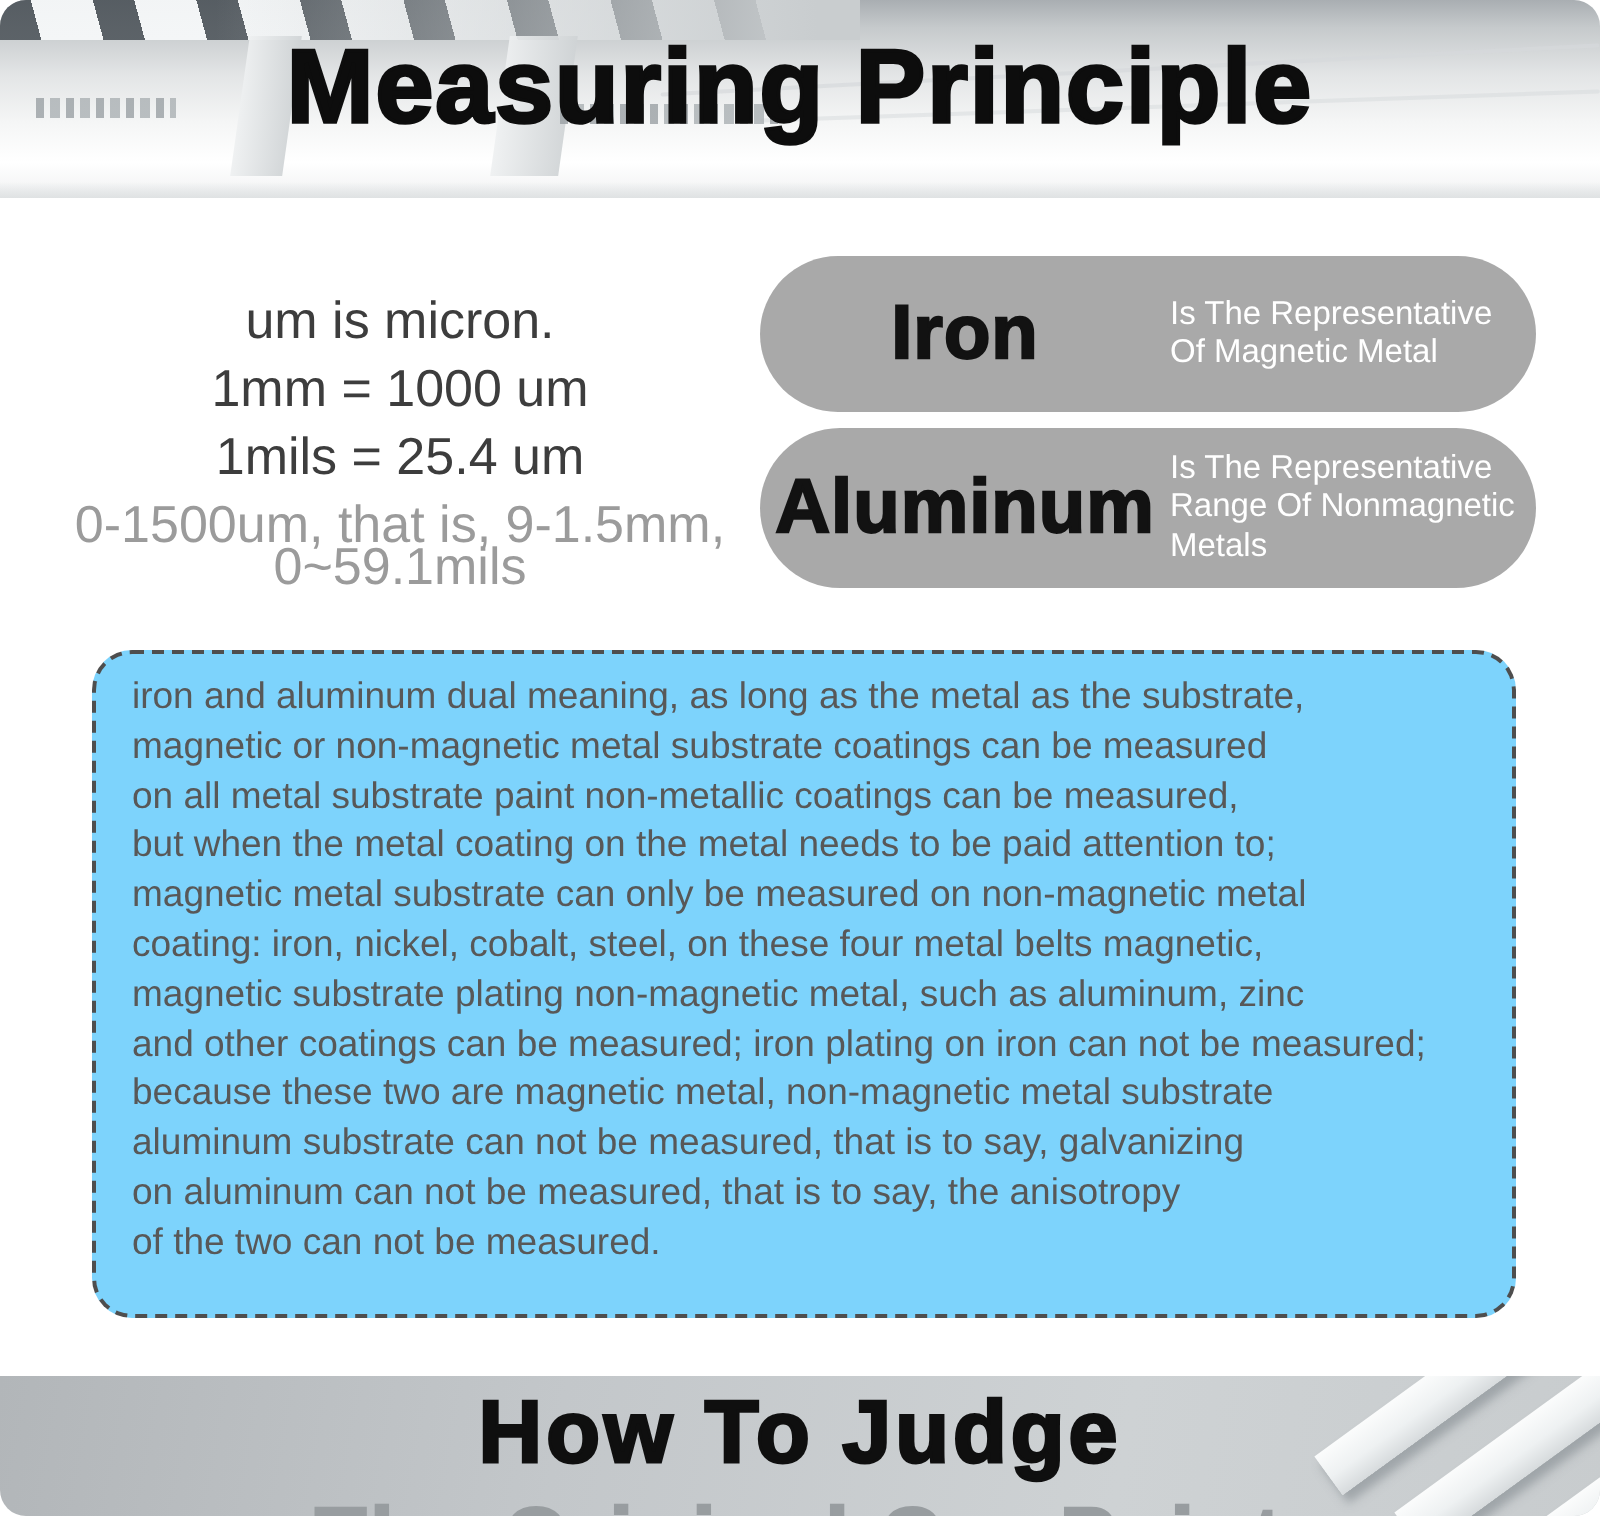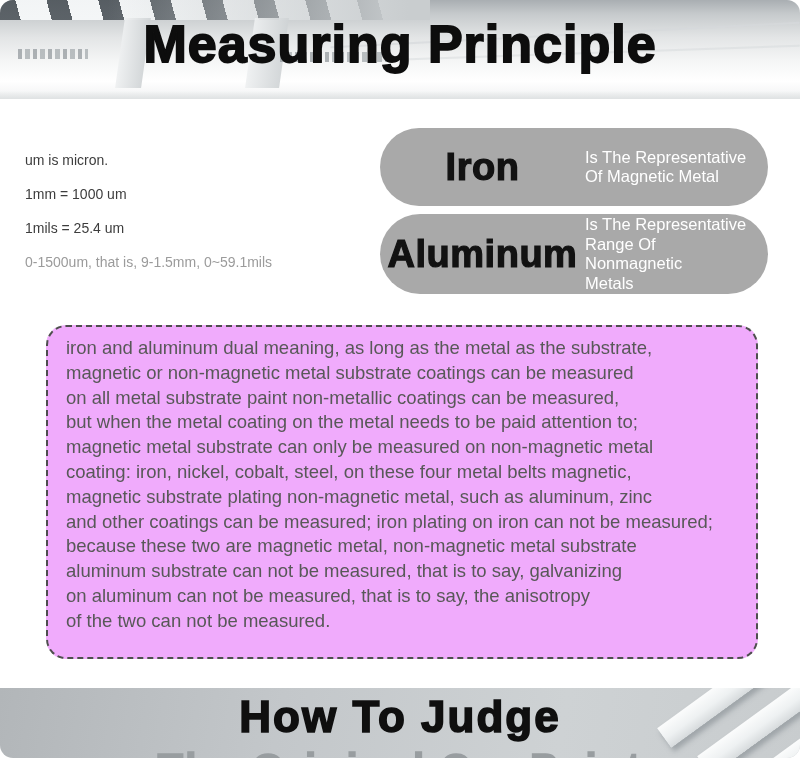--- a/index.html
+++ b/index.html
@@ -47,43 +47,43 @@
   }
   .page-title {
     position:absolute; left:0; top:14px; width:800px;
     text-align:center; font-size:52px; font-weight:bold;
     color:#0d0d0d; letter-spacing:1px;
     -webkit-text-stroke:1.8px #0d0d0d;
   }
 
   
   .notes { position:absolute; left:25px; top:150px; width:350px; }
-  .notes p { font-size:14px; color:#3d3d3d; margin-bottom:13px; line-height:21px; }
+  .notes p { font-size:26px; color:#3d3d3d; margin-bottom:13px; line-height:21px;text-align:center; }
   .notes p.muted { color:#9b9b9b; margin-bottom:0; }
 
   
   .pill {
     position:absolute; left:380px; width:388px;
     background:#a9a9a9; border-radius:42px;
     display:flex; align-items:center;
   }
   .pill.iron { top:128px; height:78px; }
   .pill.aluminum { top:214px; height:80px; }
   .pill-label {
     flex:0 0 205px; text-align:center;
     font-size:38px; font-weight:bold; color:#121212;
     -webkit-text-stroke:1.2px #121212; letter-spacing:0.5px;
   }
-  .pill-desc { flex:1; padding-right:20px; }
+  .pill-desc { flex:1; padding-right:10px; }
   .pill-desc div { font-size:16.5px; line-height:19.5px; color:#ffffff; }
 
   
   .explanation-box {
     position:absolute; left:46px; top:325px; width:712px; height:334px;
-    background:#f0abfc; border:2px dashed #4e4e4e; border-radius:20px;
+    background:#7dd3fc; border:2px dashed #4e4e4e; border-radius:20px;
     padding:9px 14px 0 18px; overflow:hidden;
   }
   .explanation-box p {
     font-size:18.5px; line-height:24.8px; color:#585858; white-space:nowrap;
   }
 
   
   .judge-band {
     position:absolute; left:0; top:688px; width:800px; height:70px;
     background:linear-gradient(100deg,#b2b6b9 0%,#c3c7ca 35%,#ced2d4 70%,#c8ccce 100%);

